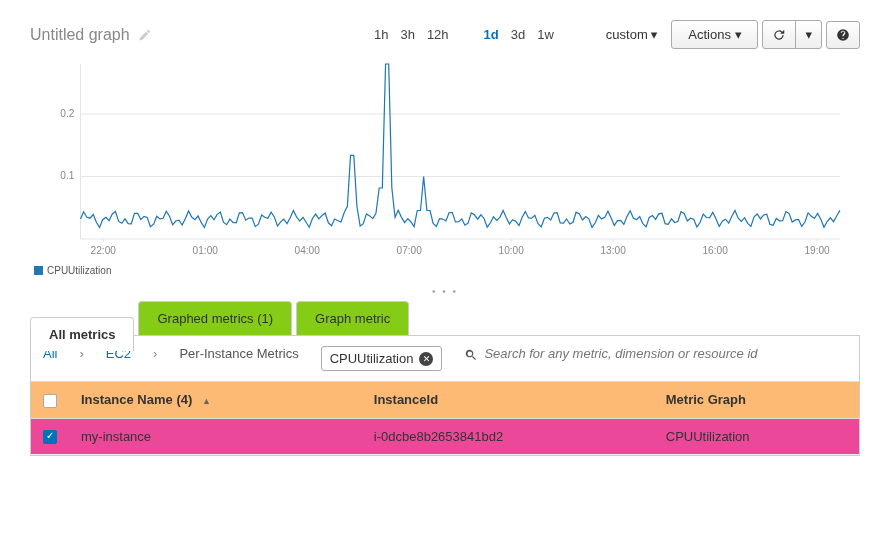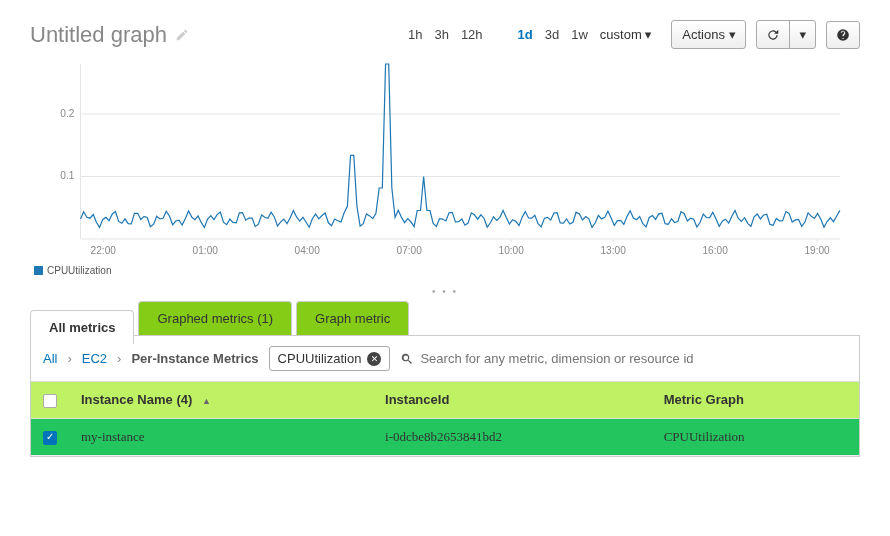--- a/index.html
+++ b/index.html
@@ -1,66 +1,66 @@
 <!DOCTYPE html>
 <html><head>
 <meta charset="utf-8">
 <style>
 * { box-sizing: border-box; margin: 0; padding: 0; }
 body { font-family: "Helvetica Neue", Arial, sans-serif; font-size: 13px; color: #333; background: #fff; padding: 20px 30px; width: 890px; }
 
 .header { display: flex; align-items: center; justify-content: space-between; margin-bottom: 10px; }
 .title-row { display: flex; align-items: center; gap: 8px; }
-.title { font-size: 22px; color: #888; font-weight: 400; }
+.title { font-size: 16px; color: #888; font-weight: 400; }
 .edit-icon { color: #ccc; cursor: pointer; }
 
-.controls { display: flex; align-items: center; gap: 10px; }
+.controls { display: flex; align-items: center; gap: 4px; }
 .range-group { display: flex; gap: 12px; margin-right: 10px; font-size: 13px; }
 .range-item { color: #444; cursor: pointer; }
 .range-item.active { color: #0073bb; font-weight: bold; margin-left: 23px; }
-.range-custom { display: flex; align-items: center; gap: 3px; cursor: pointer; }
+.range-custom { display: flex; align-items: center; gap: 3px; cursor: pointer; margin-left: 40px; }
 
-.btn { border: 1px solid #aaa; background: linear-gradient(#fff,#eee); border-radius: 3px; padding: 6px 10px; font-size: 13px; cursor: pointer; display: inline-flex; align-items: center; gap: 4px; color: #333; }
+.btn { border: 1px solid #aaa; background: linear-gradient(#fff,#eee); border-radius: 3px; padding: 6px 16px; font-size: 13px; cursor: pointer; display: inline-flex; align-items: center; gap: 4px; color: #333; }
 .btn.icon-only { padding: 6px 9px; }
 .btn-group { display: flex; }
 .btn-group .btn { border-radius: 0; margin-left: -1px; }
 .btn-group .btn:first-child { border-radius: 3px 0 0 3px; margin-left: 0; }
 .btn-group .btn:last-child { border-radius: 0 3px 3px 0; }
 
 .chart-wrap { position: relative; height: 200px; margin: 10px 10px 6px 10px; }
 .chart-svg { width: 100%; height: 100%; }
 .axis-tick { font-size: 10px; fill: #888; }
 .grid-line { stroke: #e5e5e5; stroke-width: 1; }
 .data-line { stroke: #1f77b4; stroke-width: 1.2; fill: none; }
 
 .legend { display: flex; align-items: center; gap: 4px; font-size: 10px; color: #555; margin: 0 0 10px 4px; }
 .legend-swatch { width: 9px; height: 9px; background: #1f77b4; }
 
 .divider-dots { text-align: center; color: #aaa; letter-spacing: 2px; font-size: 10px; margin: 4px 0; }
 
 .tabs { display: flex; border-bottom: 1px solid #ccc; }
 .tab { padding: 9px 18px; border: 1px solid #ccc; border-bottom: none; background: #84cc16; border-radius: 4px 4px 0 0; margin-right: 4px; cursor: pointer; color: #333; }
-.tab.active { background: #fff; font-weight: bold; position: relative; top: 9px; }
+.tab.active { background: #fff; font-weight: bold; position: relative; top: 16px; }
 
 .panel { border: 1px solid #ccc; border-top: none; }
 
-.filter-row { display: flex; align-items: center; gap: 10px; padding: 10px 12px; border-bottom: 1px solid #ddd; }
+.filter-row { display: flex; align-items: flex-start; gap: 22px; padding: 10px 12px; border-bottom: 1px solid #ddd; }
 .crumb { color: #0073bb; cursor: pointer; }
 .crumb-sep { color: #888; }
-.crumb-final { color: #555; font-weight: bold; }
+.crumb-final { color: #555; }
 .chip { display: inline-flex; align-items: center; gap: 6px; border: 1px solid #aaa; border-radius: 3px; padding: 4px 8px; font-size: 13px; background: #fff; }
 .chip-x { background: #444; color: #fff; border-radius: 50%; width: 14px; height: 14px; display: inline-flex; align-items: center; justify-content: center; font-size: 9px; cursor: pointer; }
 .search-wrap { display: flex; align-items: center; gap: 6px; flex: 1; }
-.search-input { border: none; outline: none; flex: 1; font-size: 13px; color: #a16207; }
+.search-input { border: none; outline: none; flex: 1; font-size: 13px; font-style: italic; color: #a16207; }
 .mag-icon { color: #555; }
 
 table.metrics { width: 100%; border-collapse: collapse; }
-table.metrics th { text-align: left; font-weight: bold; padding: 10px 12px; background: #bef264; border-bottom: 1px solid #ddd; font-size: 13px; }
+table.metrics th { text-align: left; font-weight: bold; padding: 10px 12px; background: #fdba74; border-bottom: 1px solid #ddd; font-size: 13px; }
 table.metrics td { padding: 10px 12px; border-bottom: 1px solid #eee; font-size: 13px; }
-table.metrics tr.selected td { background: #22c55e; font-family: Liberation Serif, serif; }
+table.metrics tr.selected td { background: #ec4899; }
 .cb { width: 14px; height: 14px; border: 1px solid #aaa; border-radius: 2px; display: inline-block; vertical-align: middle; background: #fff; position: relative; }
 .cb.checked { background: #0073bb; border-color: #0073bb; }
 .cb.checked::after { content: "✓"; color: #fff; font-size: 10px; position: absolute; top: -1px; left: 2px; }
 .col-cb { width: 36px; }
 .sort-caret { font-size: 9px; color: #666; margin-left: 6px; }
 
 svg.ico { width: 14px; height: 14px; vertical-align: middle; }
 </style>
 </head>
 <body>

